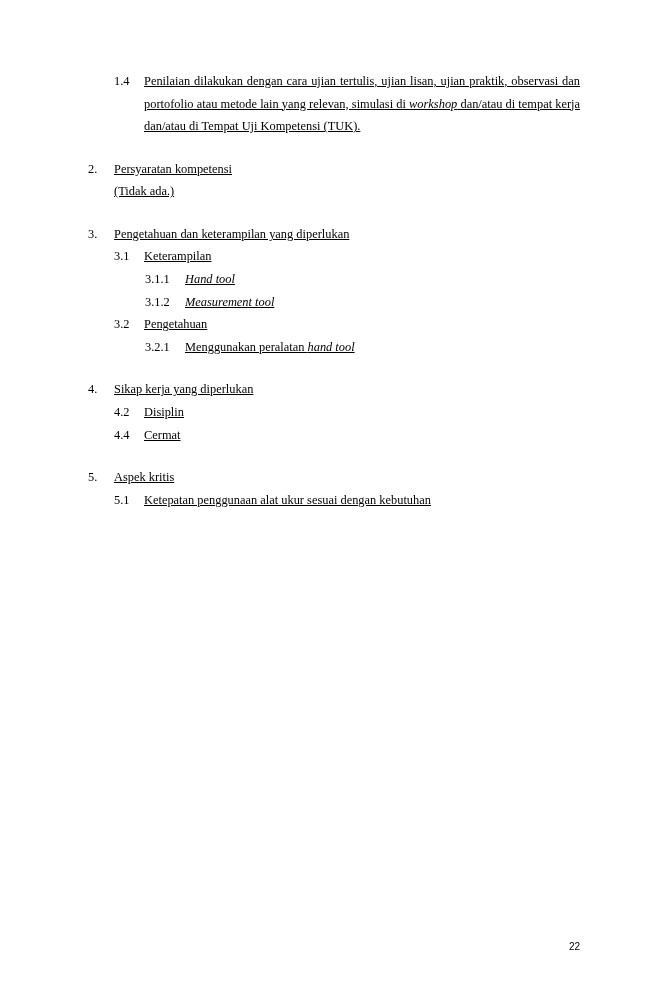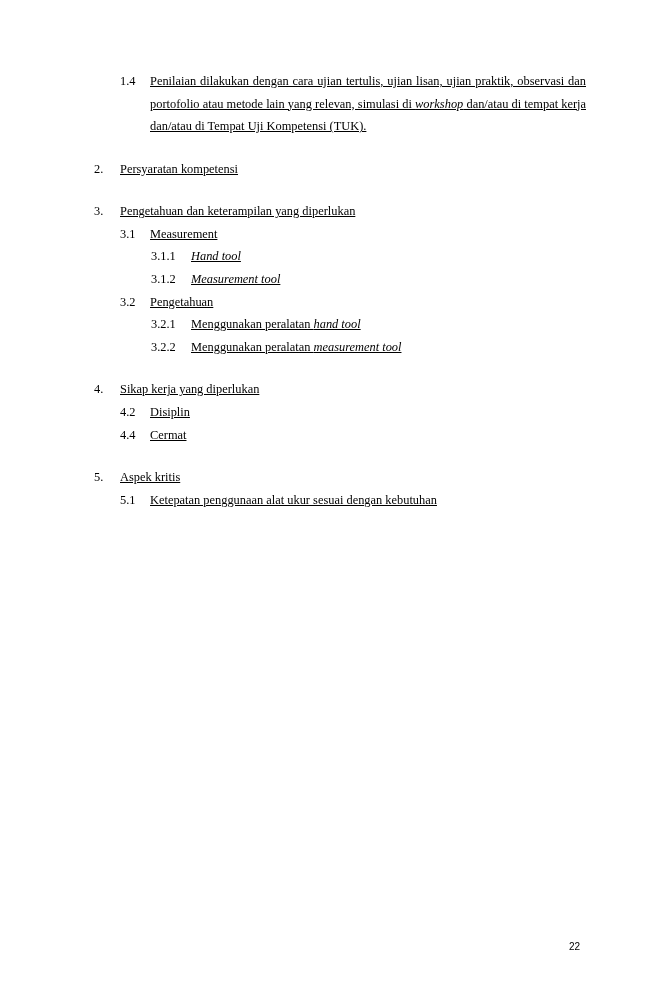--- a/index.html
+++ b/index.html
@@ -18,21 +18,21 @@
   .page {
     position: absolute;
     left: 0;
     top: 0;
     width: 654px;
     height: 1000px;
     background: #ffffff;
   }
   .content {
     position: absolute;
-    left: 94px;
+    left: 88px;
     top: 70px;
     width: 492px;
   }
 
   
   .row {
     display: flex;
     align-items: flex-start;
     font-size: 12.4px;
     line-height: 1.82;
@@ -94,50 +94,50 @@
         <span>Penilaian dilakukan dengan cara ujian tertulis, ujian lisan, ujian praktik, observasi dan portofolio atau metode lain yang relevan, simulasi di </span><em class="it">workshop</em><span> dan/atau di tempat kerja dan/atau di Tempat Uji Kompetensi (TUK).</span>
       </span>
     </div>
 
     <div class="gap-lg"></div>
 
     <div class="row lvl1">
       <span class="num">2.</span>
       <span class="txt">Persyaratan kompetensi</span>
     </div>
+    <div class="row lvl1">
+      <span class="num"></span>
+      <span class="txt">(Tidak ada.)</span>
+    </div>
 
     <div class="gap-lg"></div>
 
     <div class="row lvl1">
       <span class="num">3.</span>
       <span class="txt">Pengetahuan dan keterampilan yang diperlukan</span>
     </div>
     <div class="row lvl2">
       <span class="num">3.1</span>
-      <span class="txt">Measurement</span>
+      <span class="txt">Keterampilan</span>
     </div>
     <div class="row lvl3">
       <span class="num">3.1.1</span>
       <span class="txt"><em class="it">Hand tool</em></span>
     </div>
     <div class="row lvl3">
       <span class="num">3.1.2</span>
       <span class="txt"><em class="it">Measurement tool</em></span>
     </div>
     <div class="row lvl2">
       <span class="num">3.2</span>
       <span class="txt">Pengetahuan</span>
     </div>
     <div class="row lvl3">
       <span class="num">3.2.1</span>
       <span class="txt"><span>Menggunakan peralatan </span><em class="it">hand tool</em></span>
-    </div>
-    <div class="row lvl3">
-      <span class="num">3.2.2</span>
-      <span class="txt"><span>Menggunakan peralatan </span><em class="it">measurement tool</em></span>
     </div>
 
     <div class="gap-lg"></div>
 
     <div class="row lvl1">
       <span class="num">4.</span>
       <span class="txt">Sikap kerja yang diperlukan</span>
     </div>
     <div class="row lvl2">
       <span class="num">4.2</span>

